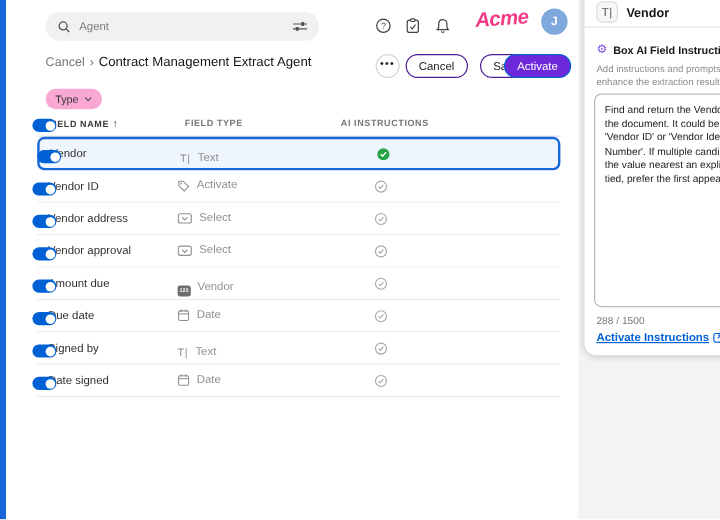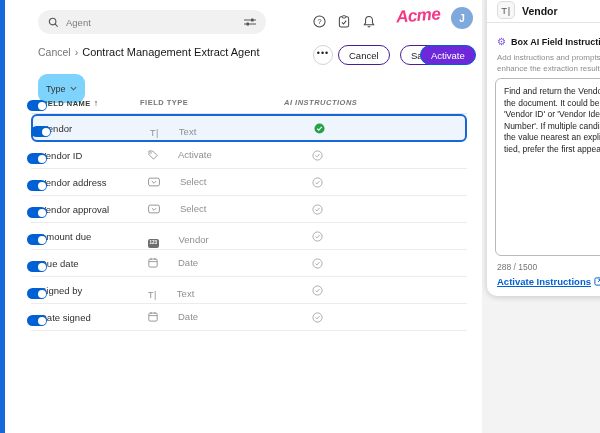--- a/index.html
+++ b/index.html
@@ -33,40 +33,40 @@
   .more-btn { position:absolute; left:313px; top:45px; width:20px; height:20px; border-radius:50%;
     border:1px solid #d3d3d3; background:#fff; display:flex; align-items:center; justify-content:center;
     font-size:9px; letter-spacing:1px; color:#222; line-height:0; padding-bottom:4px; }
   .pill-btn { position:absolute; top:45px; height:20px; border-radius:10px; border:1px solid #4c1d95;
     background:#fff; font-size:9.5px; font-weight:normal; color:#222; display:flex; align-items:center; padding:0 10px; }
   .cancel-btn { left:338px; }
   .save-btn { left:400px; }
   .activate-btn { left:420px; background:#6d28d9; border-color:#0061d5; color:#fff; }
 
   
-  .type-chip { position:absolute; left:38px; top:74px; height:29px; border-radius:9px; background:#7dd3fc;
+  .type-chip { position:absolute; left:38px; top:74px; height:17px; border-radius:9px; background:#f9a8d4;
     display:flex; align-items:center; gap:4px; padding:0 8px; font-size:9px; color:#333; }
 
   
   .table { position:absolute; left:31px; top:95px; width:436px; }
   .thead { position:relative; height:19px; border-bottom:1px solid #e2e2e2; }
   .th { position:absolute; top:3px; font-size:7.5px; letter-spacing:0.5px; color:#767676; font-weight:bold; }
   .th-name { left:9px; color:#3a3a3a; display:flex; gap:3px; align-items:center; }
   .th-name .sort { font-size:9px; color:#3a3a3a; }
-  .th-type { left:109px;text-align:center; }
-  .th-ai { left:253px;font-style:italic; }
+  .th-type { left:123px;text-align:center; }
+  .th-ai { left:253px; }
   .th-toggle { position:absolute; right:4px; top:2px; }
 
   .trow { position:relative; height:27px; border-bottom:1px solid #ececec; background:#fff; }
   .trow.selected { background:#eef5fd; border:2px solid #1667d9; border-radius:6px; height:28px; }
   .cell-name { position:absolute; left:9px; top:8px; font-size:9.5px; color:#2f2f2f; font-weight:500; }
   .trow.selected .cell-name { top:7px; }
   .cell-type { position:absolute; left:117px; top:7px; display:flex; align-items:center; gap:6px; }
   .trow.selected .cell-type { top:6px; }
-  .type-label { font-size:9.5px; color:#8f8f8f;margin-left:14px; }
+  .type-label { font-size:9.5px; color:#8f8f8f; }
   .cell-ai { position:absolute; left:281px; top:8px; }
   .trow.selected .cell-ai { top:7px; }
   .row-toggle { position:absolute; right:4px; top:8px; }
   .trow.selected .row-toggle { right:2px; top:7px; }
 
   .ico-text { font-size:9px; color:#8f8f8f; letter-spacing:0.5px; }
   .ico-num { display:inline-block; background:#6e6e6e; color:#fff; font-size:4.5px; font-weight:bold;
     border-radius:2px; padding:2px 1.5px; line-height:1; }
 
   

